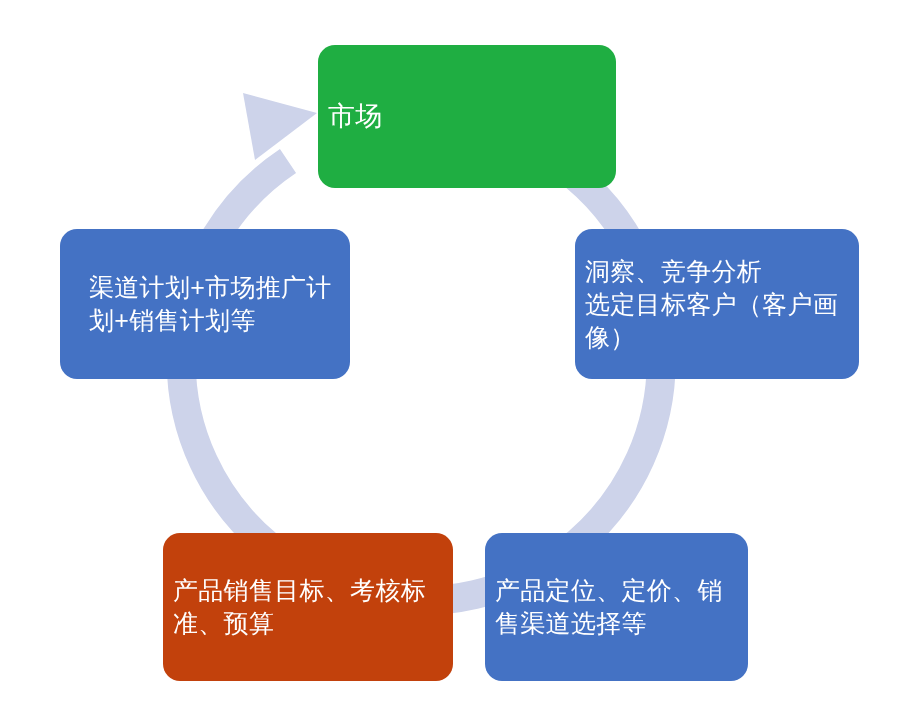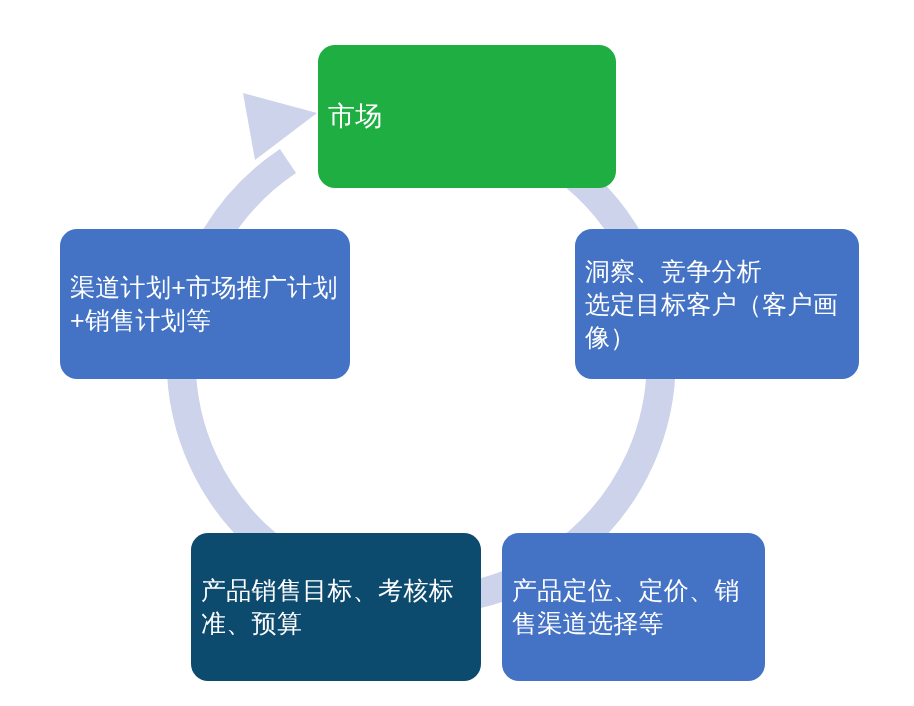--- a/index.html
+++ b/index.html
@@ -59,21 +59,21 @@
   }
   .node-insight {
     left: 575px;
     top: 229px;
     width: 284px;
     height: 150px;
     background: #4472C4;
     font-size: 25px;
   }
   .node-positioning {
-    left: 502px;
+    left: 485px;
     top: 533px;
     width: 263px;
     height: 148px;
     background: #4472C4;
     font-size: 25px;
   }
   .node-targets {
     left: 163px;
     top: 533px;
     width: 290px;
@@ -111,21 +111,21 @@
 
   <div class="node node-insight" style="background: rgb(68, 114, 196);">
     <span class="node-label">洞察、竞争分析
 选定目标客户（客户画像）</span>
   </div>
 
   <div class="node node-positioning" style="background: rgb(68, 114, 196);">
     <span class="node-label">产品定位、定价、销售渠道选择等</span>
   </div>
 
-  <div class="node node-targets" style="background: #0c4a6e; margin-left: 28px;">
+  <div class="node node-targets" style="background: #c2410c;">
     <span class="node-label">产品销售目标、考核标准、预算</span>
   </div>
 
-  <div class="node node-plans" style="background: rgb(68, 114, 196);">
+  <div class="node node-plans" style="background: rgb(68, 114, 196); padding-left: 19px;">
     <span class="node-label">渠道计划+市场推广计划+销售计划等</span>
   </div>
 
 </div>
 
 </body></html>

